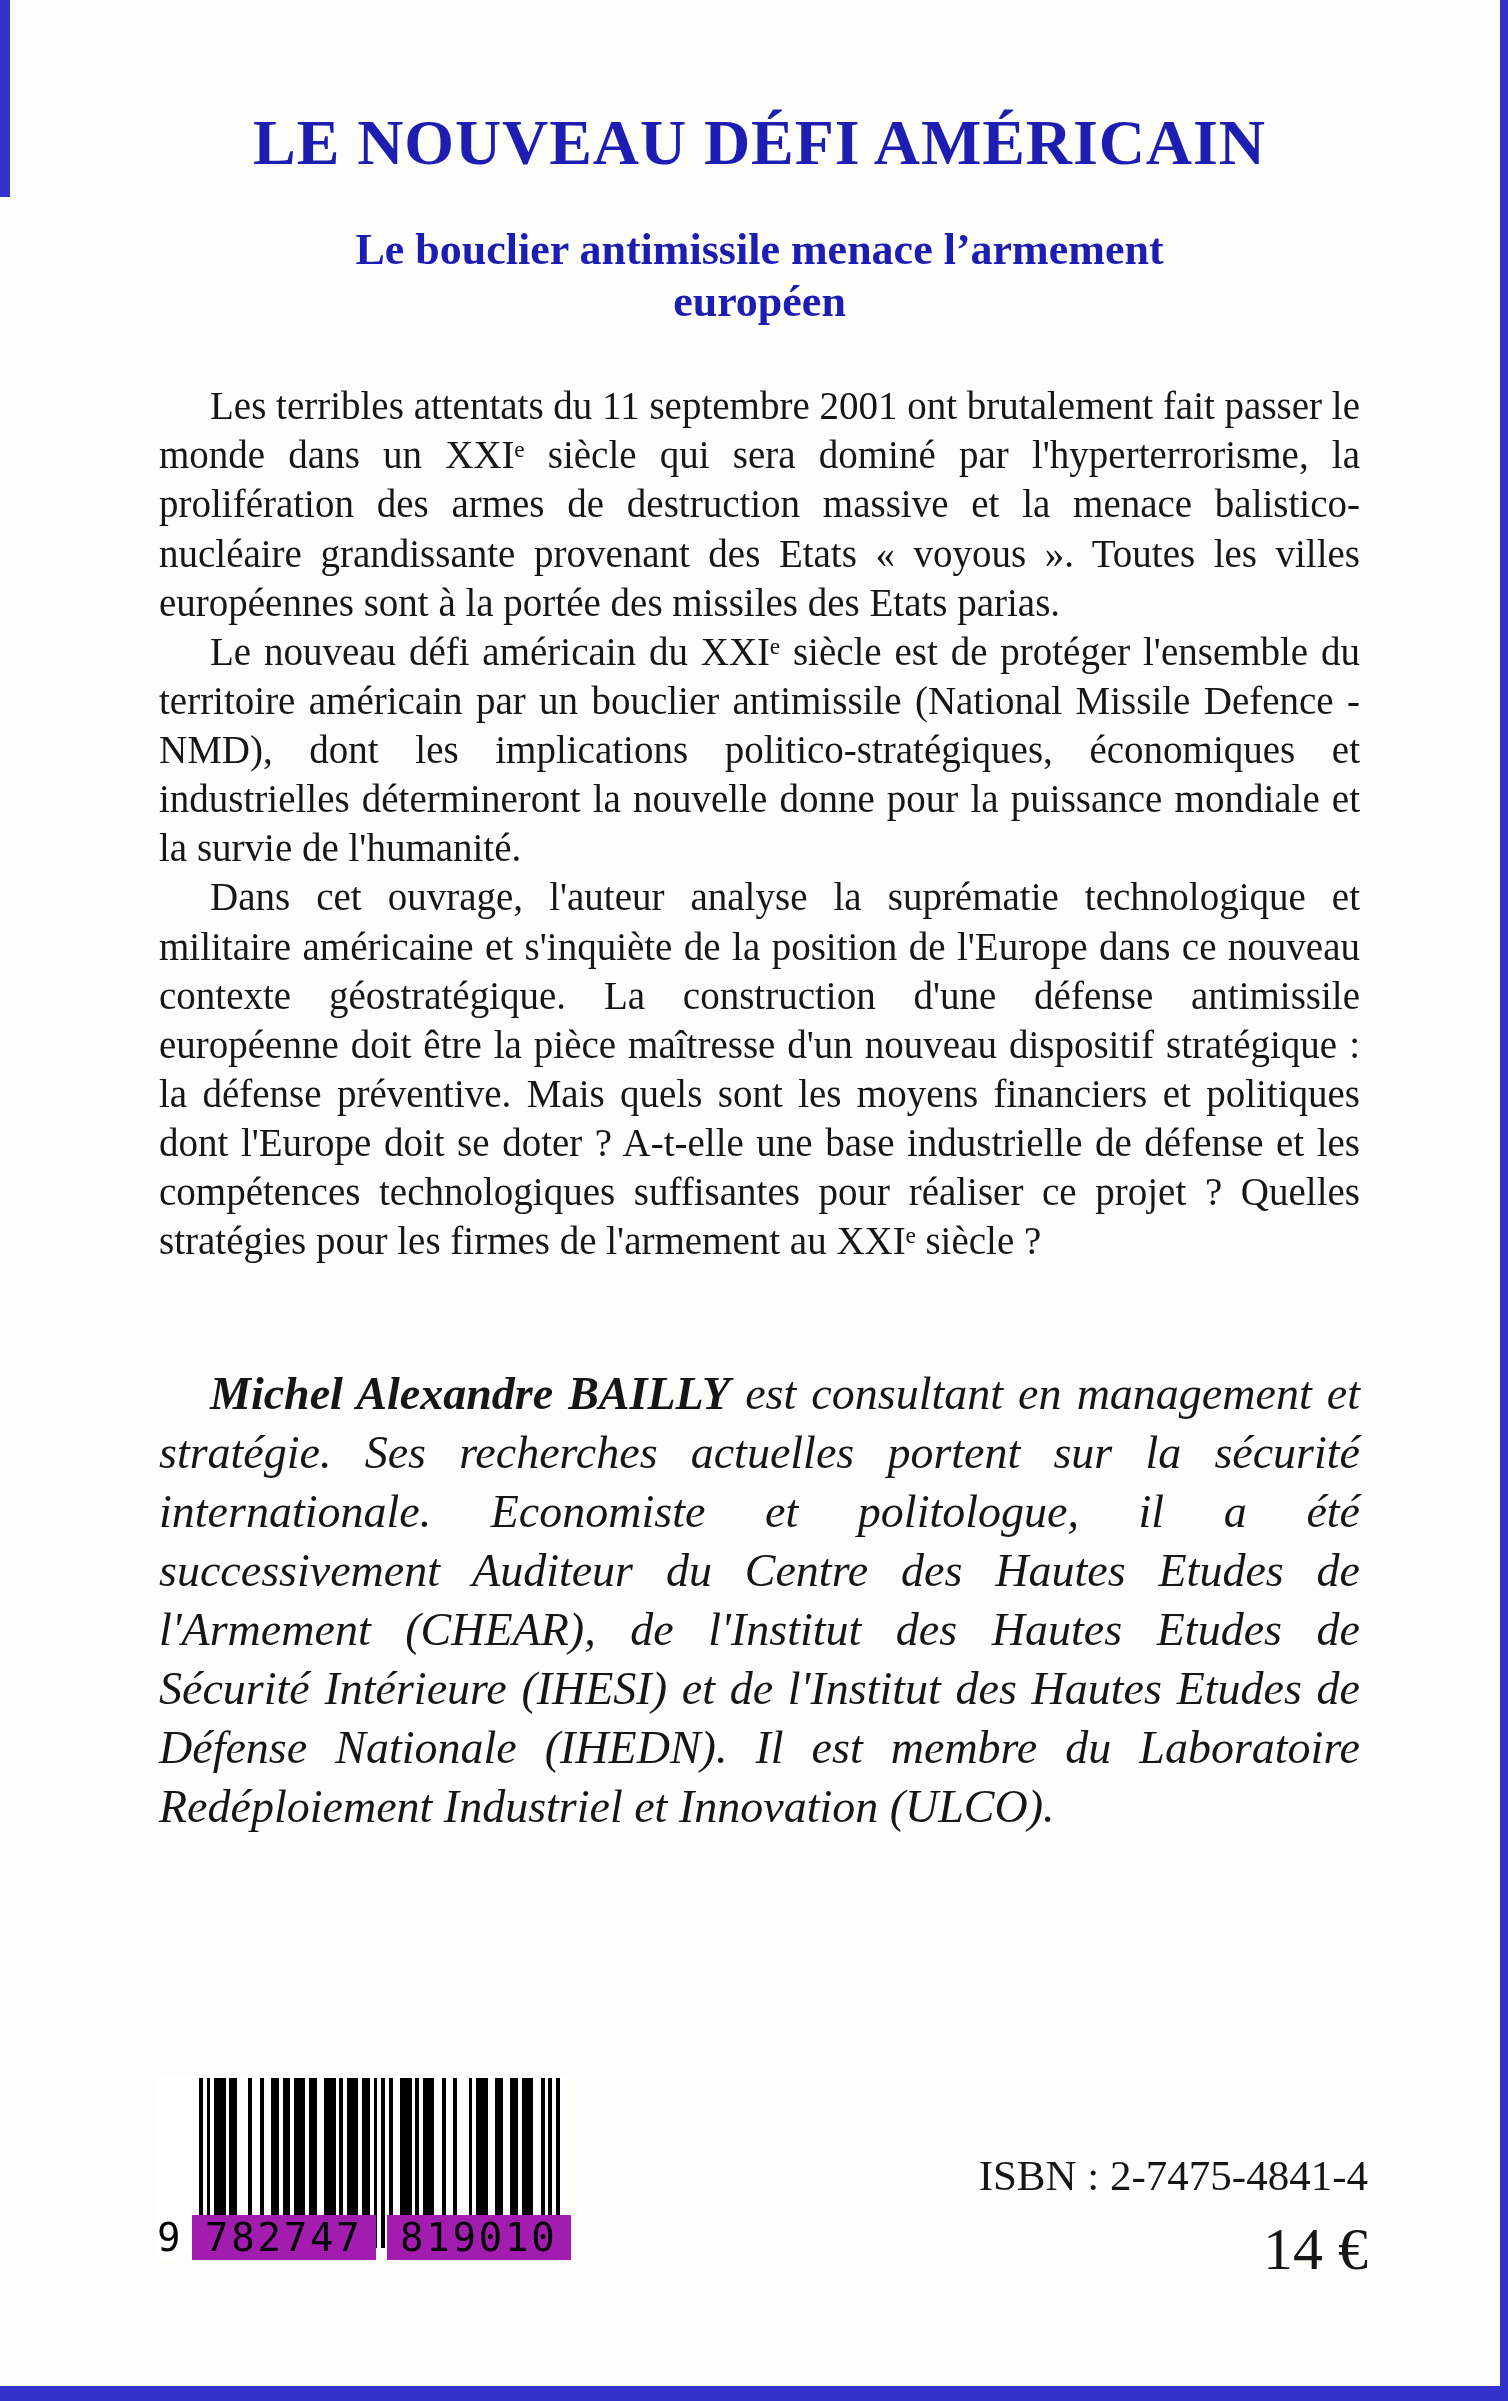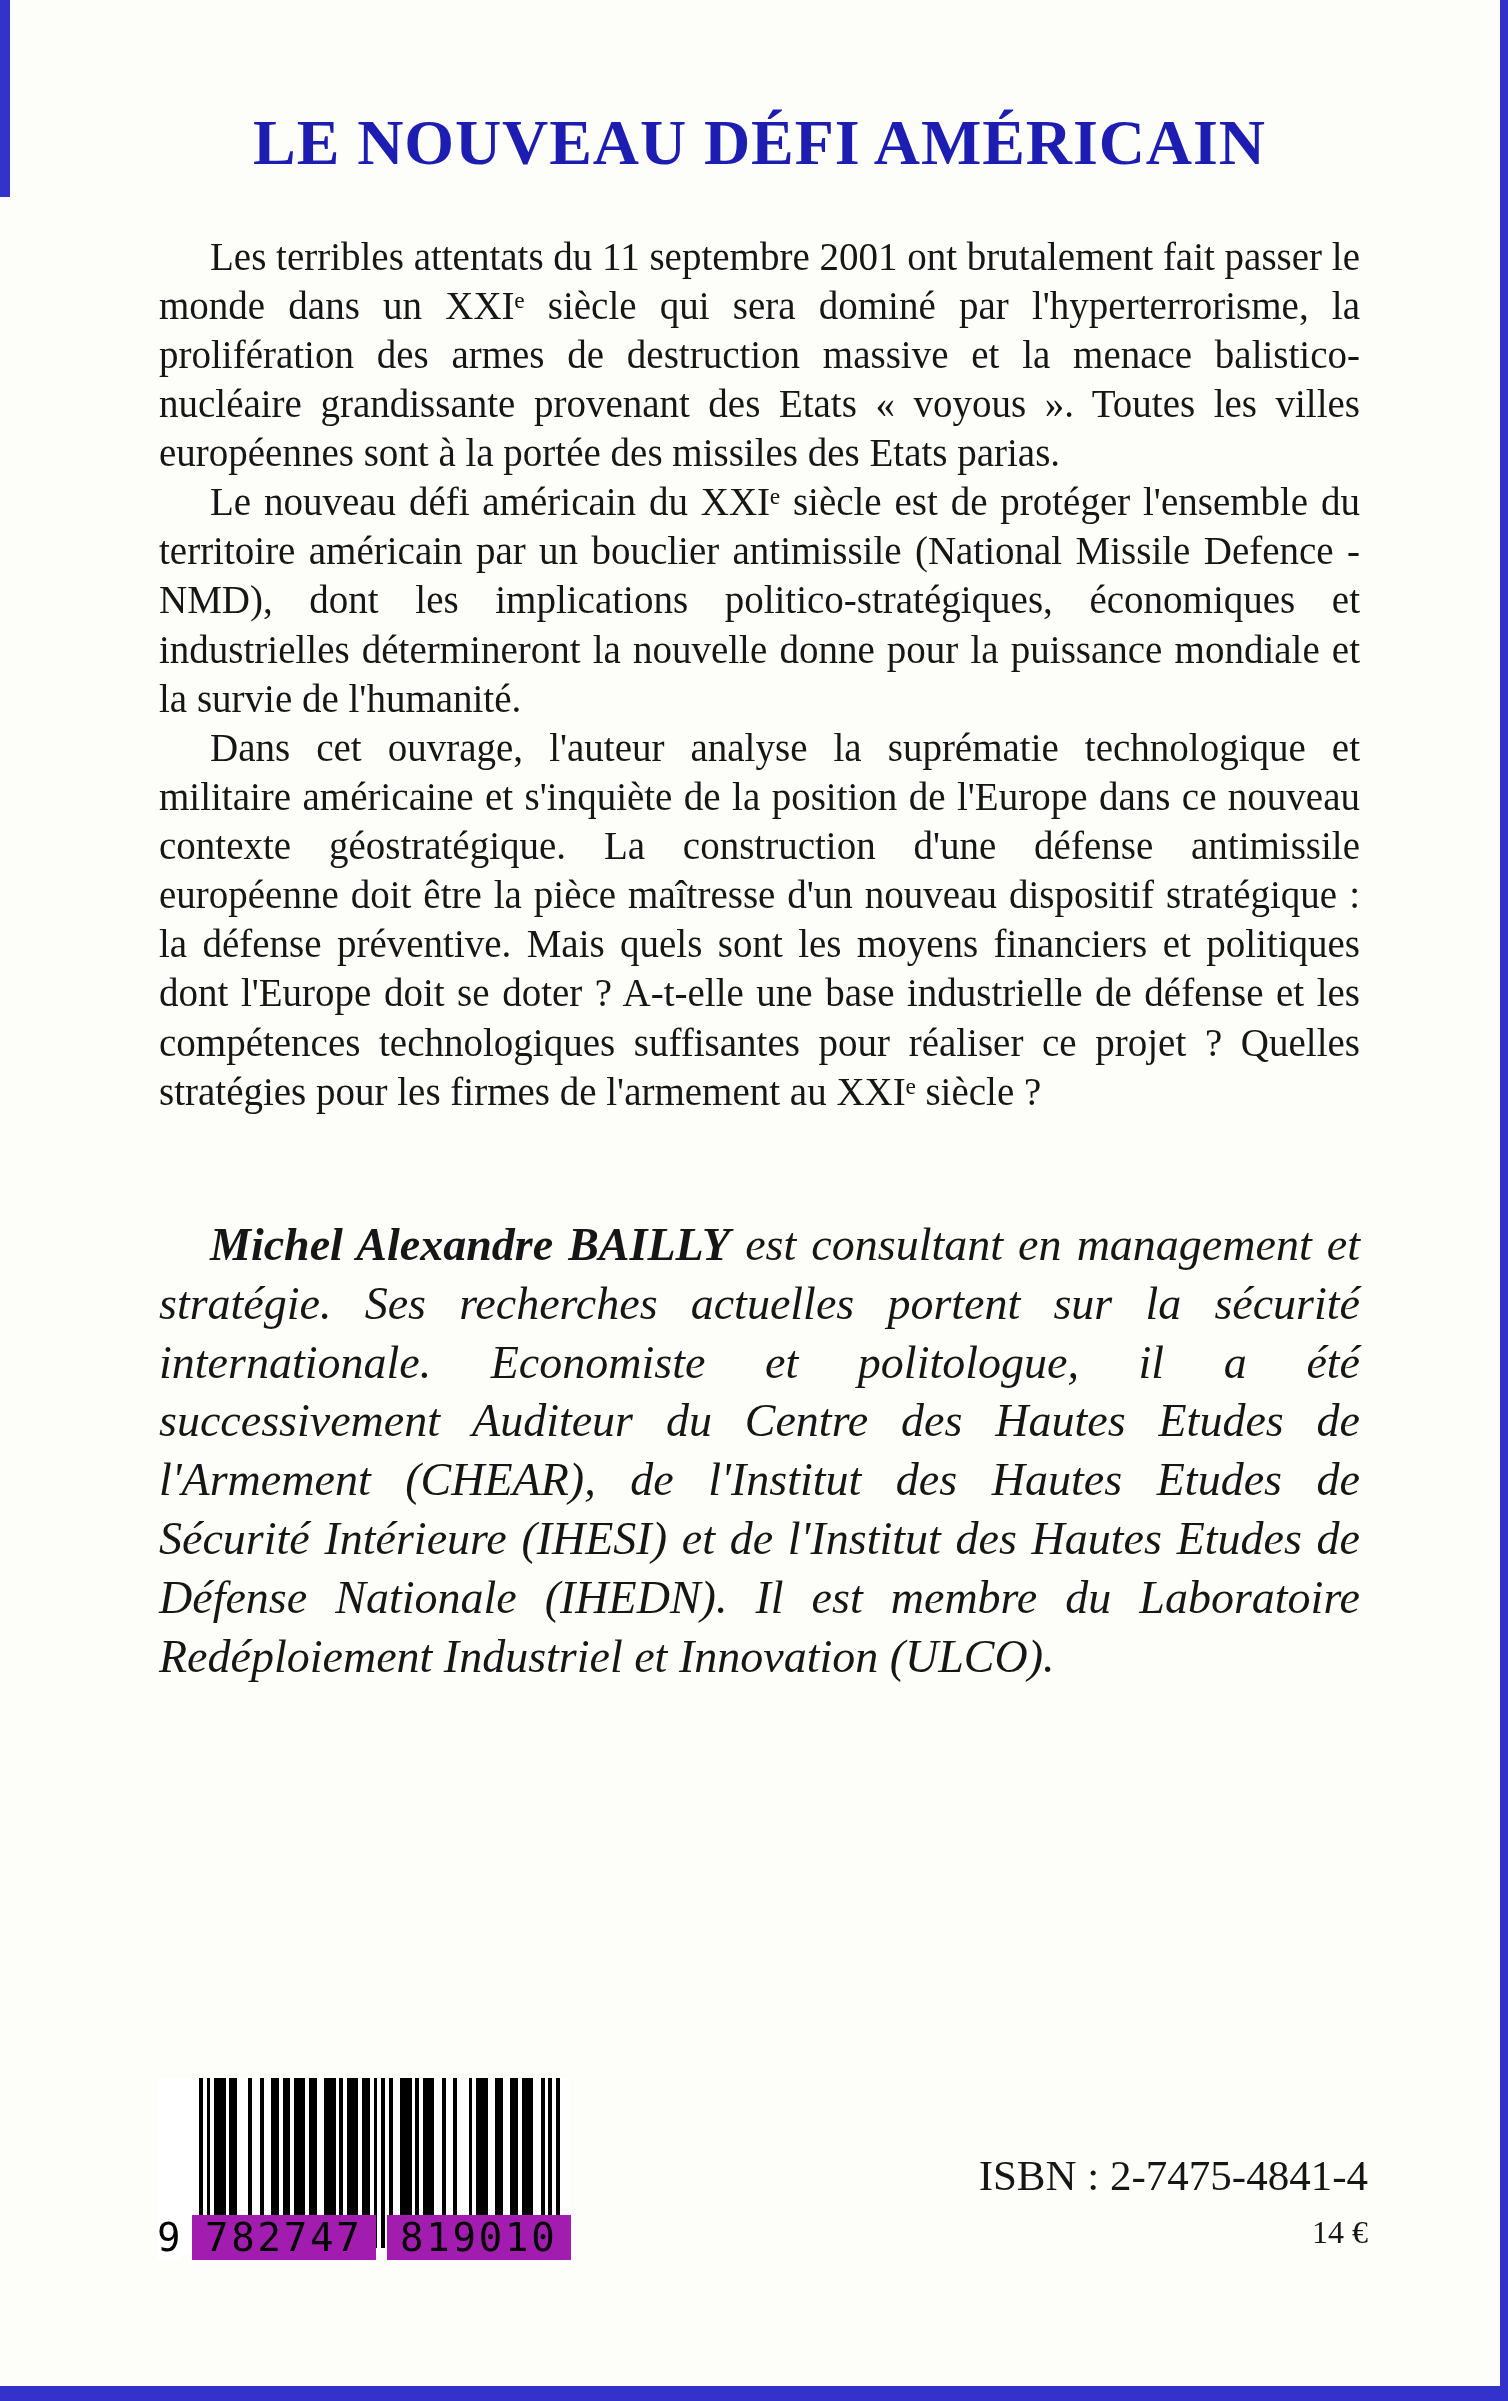--- a/index.html
+++ b/index.html
@@ -84,33 +84,34 @@
   }
   .barcode-digits .lead{width:34px;background:#fff;text-align:left;}
   .barcode-digits .group{background:#a21caf;padding:0 13px;margin-left:11.4px;letter-spacing:2.8px;}
 
   .pricing{
     position:absolute;
     right:140px;top:2150px;
     text-align:right;
   }
   .pricing .isbn{font-size:43px;line-height:1.2;}
-  .pricing .price{font-size:32px;line-height:1.2;margin-top:11.4px;}
+  .pricing .price{font-size:60px;line-height:1.2;margin-top:11.4px;}
 </style>
 </head>
 <body>
 
 <div class="page">
 
   <div class="edge edge-right"></div>
   <div class="edge edge-left-top"></div>
   <div class="edge edge-bottom"></div>
 
   <div class="content">
     <h1 class="title">LE NOUVEAU DÉFI AMÉRICAIN</h1>
+    <h2 class="subtitle">Le bouclier antimissile menace l’armement européen</h2>
 
     <div class="synopsis">
       <p>Les terribles attentats du 11 septembre 2001 ont brutalement fait passer le monde dans un XXIᵉ siècle qui sera dominé par l'hyperterrorisme, la prolifération des armes de destruction massive et la menace balistico-nucléaire grandissante provenant des Etats « voyous ». Toutes les villes européennes sont à la portée des missiles des Etats parias.</p>
       <p>Le nouveau défi américain du XXIᵉ siècle est de protéger l'ensemble du territoire américain par un bouclier antimissile (National Missile Defence - NMD), dont les implications politico-stratégiques, économiques et industrielles détermineront la nouvelle donne pour la puissance mondiale et la survie de l'humanité.</p>
       <p>Dans cet ouvrage, l'auteur analyse la suprématie technologique et militaire américaine et s'inquiète de la position de l'Europe dans ce nouveau contexte géostratégique. La construction d'une défense antimissile européenne doit être la pièce maîtresse d'un nouveau dispositif stratégique : la défense préventive. Mais quels sont les moyens financiers et politiques dont l'Europe doit se doter ? A-t-elle une base industrielle de défense et les compétences technologiques suffisantes pour réaliser ce projet ? Quelles stratégies pour les firmes de l'armement au XXIᵉ siècle ?</p>
     </div>
 
     <p class="bio"><span class="bio-name">Michel Alexandre BAILLY</span><span> est consultant en management et stratégie. Ses recherches actuelles portent sur la sécurité internationale. Economiste et politologue, il a été successivement Auditeur du Centre des Hautes Etudes de l'Armement (CHEAR), de l'Institut des Hautes Etudes de Sécurité Intérieure (IHESI) et de l'Institut des Hautes Etudes de Défense Nationale (IHEDN). Il est membre du Laboratoire Redéploiement Industriel et Innovation (ULCO).</span></p>
   </div>
 

